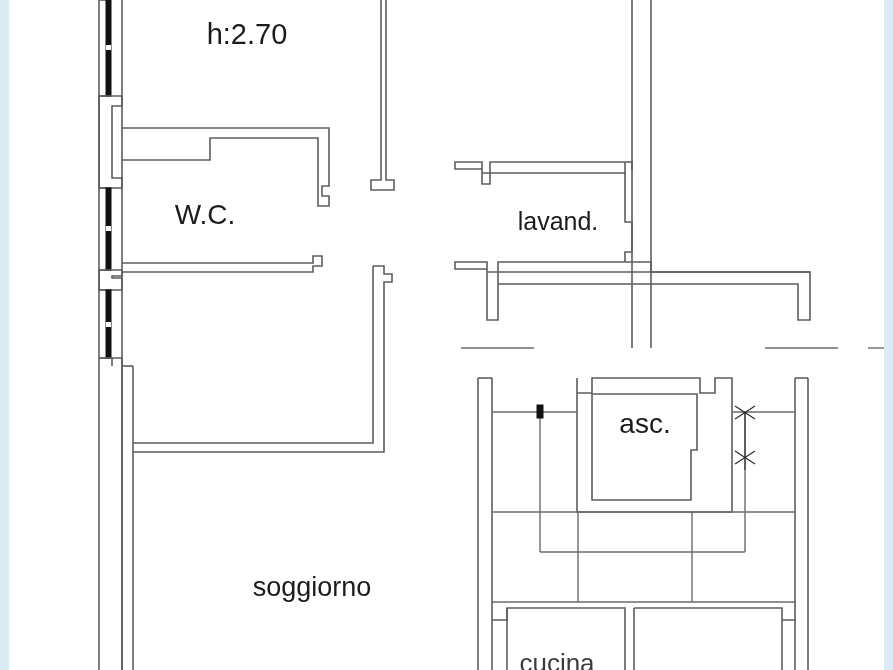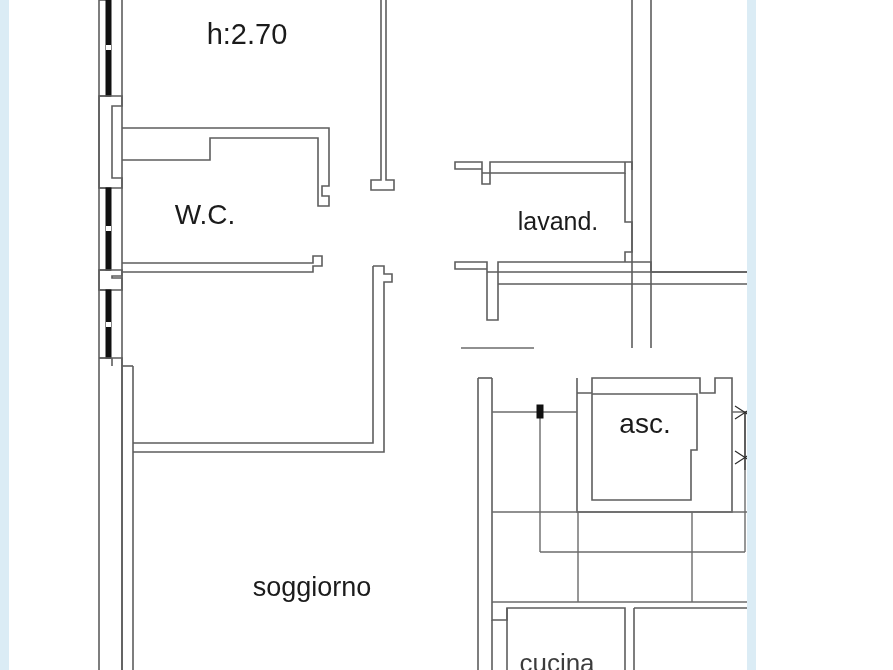--- a/index.html
+++ b/index.html
@@ -5,21 +5,21 @@
   html, body {
     margin: 0;
     padding: 0;
     background: #ffffff;
   }
   body {
     font-family: "Liberation Sans", sans-serif;
   }
   #plan-root {
     position: relative;
-    width: 756px;
+    width: 893px;
     height: 670px;
     background: #ffffff;
     overflow: hidden;
   }
   #plan-svg {
     display: block;
     width: 893px;
     height: 670px;
   }
   .edge-strip {

